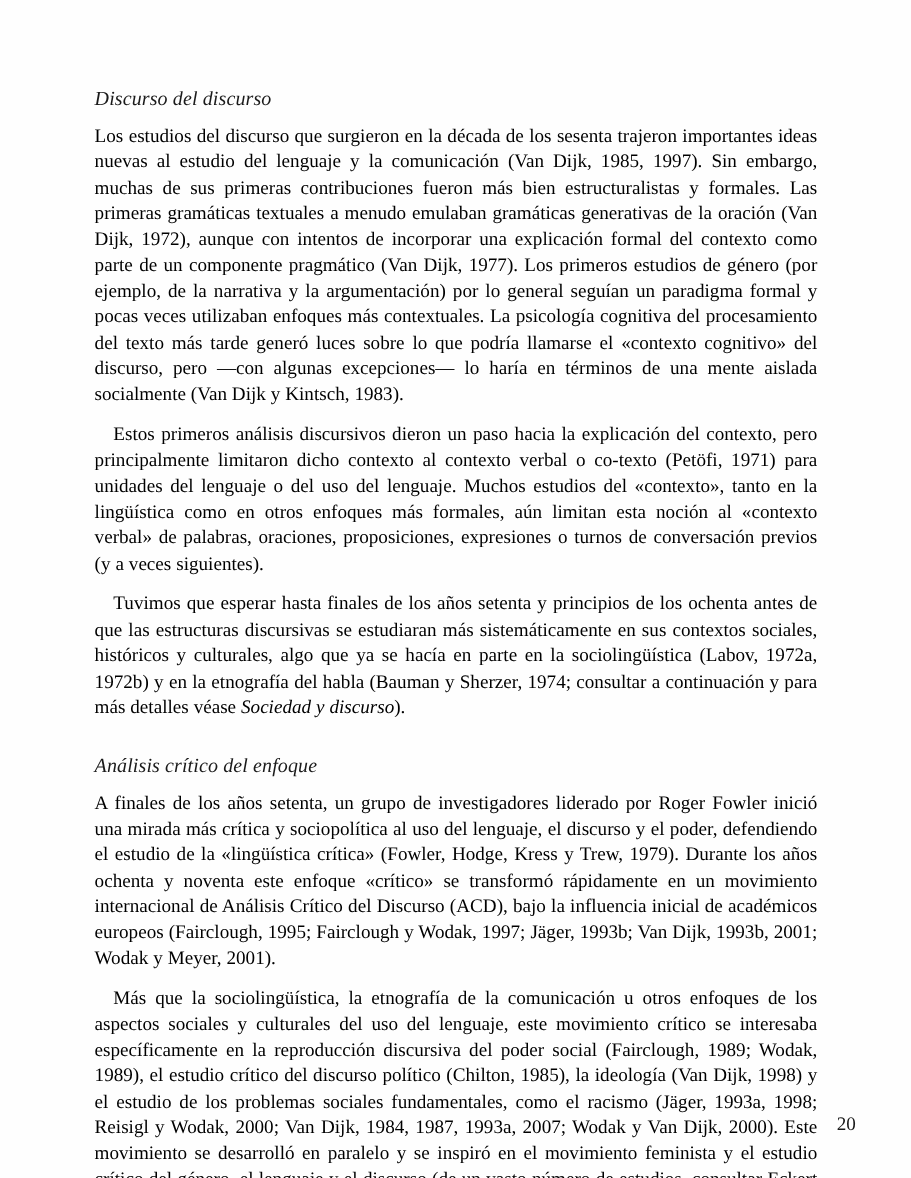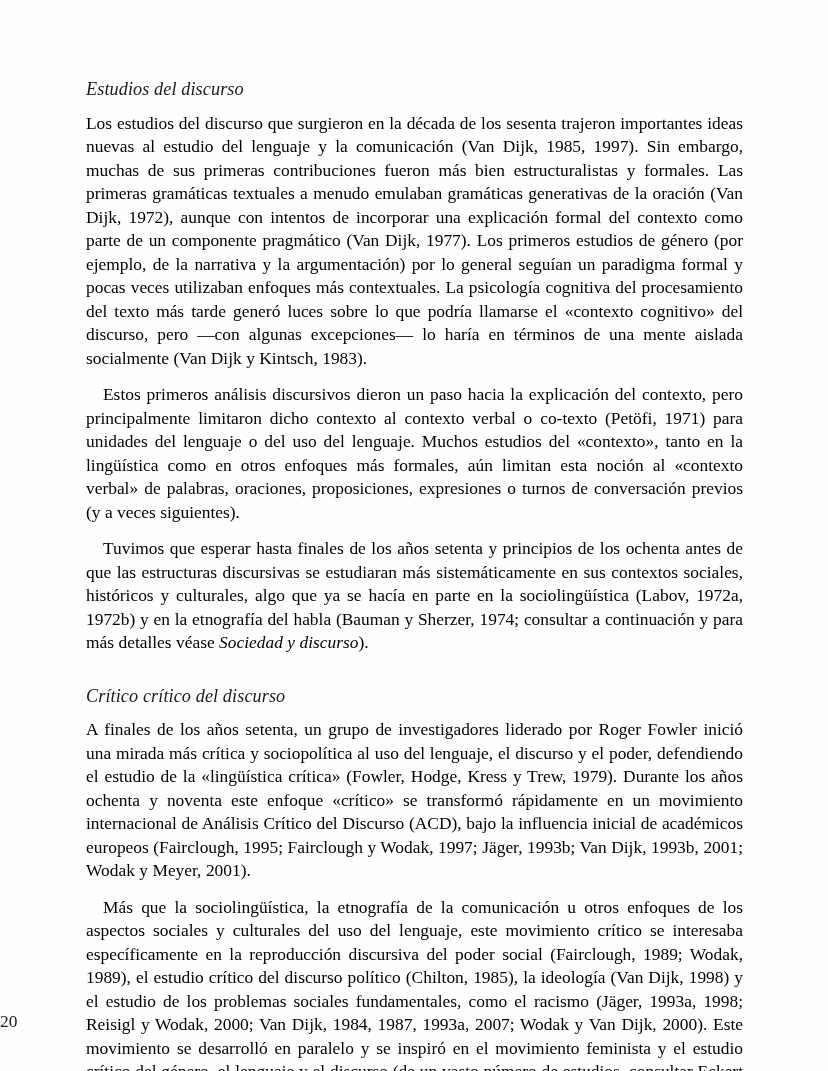--- a/index.html
+++ b/index.html
@@ -66,41 +66,41 @@
 
   .ital {
     font-style: italic;
   }
 
   .page-number {
     position: absolute;
     left: 0;
     top: 1010px;
     width: 778px;
-    text-align: left;
+    text-align: right;
     font-size: 17.4px;
     line-height: 22px;
     color: #1a1a1a;
   }
 </style>
 </head>
 <body>
 
 <div class="page">
   <div class="content">
 
-    <h2 class="section-heading">Estudios del discurso</h2>
+    <h2 class="section-heading">Discurso del discurso</h2>
 
     <p class="body-par">Los estudios del discurso que surgieron en la década de los sesenta trajeron importantes ideas nuevas al estudio del lenguaje y la comunicación (Van Dijk, 1985, 1997). Sin embargo, muchas de sus primeras contribuciones fueron más bien estructuralistas y formales. Las primeras gramáticas textuales a menudo emulaban gramáticas generativas de la oración (Van Dijk, 1972), aunque con intentos de incorporar una explicación formal del contexto como parte de un componente pragmático (Van Dijk, 1977). Los primeros estudios de género (por ejemplo, de la narrativa y la argumentación) por lo general seguían un paradigma formal y pocas veces utilizaban enfoques más contextuales. La psicología cognitiva del procesamiento del texto más tarde generó luces sobre lo que podría llamarse el «contexto cognitivo» del discurso, pero —con algunas excepciones— lo haría en términos de una mente aislada socialmente (Van Dijk y Kintsch, 1983).</p>
 
     <p class="body-par indented">Estos primeros análisis discursivos dieron un paso hacia la explicación del contexto, pero principalmente limitaron dicho contexto al contexto verbal o co-texto (Petöfi, 1971) para unidades del lenguaje o del uso del lenguaje. Muchos estudios del «contexto», tanto en la lingüística como en otros enfoques más formales, aún limitan esta noción al «contexto verbal» de palabras, oraciones, proposiciones, expresiones o turnos de conversación previos (y a veces siguientes).</p>
 
     <p class="body-par indented"><span>Tuvimos que esperar hasta finales de los años setenta y principios de los ochenta antes de que las estructuras discursivas se estudiaran más sistemáticamente en sus contextos sociales, históricos y culturales, algo que ya se hacía en parte en la sociolingüística (Labov, 1972a, 1972b) y en la etnografía del habla (Bauman y Sherzer, 1974; consultar a continuación y para más detalles véase </span><span class="ital">Sociedad y discurso</span><span>).</span></p>
 
-    <h2 class="section-heading second">Crítico crítico del discurso</h2>
+    <h2 class="section-heading second">Análisis crítico del enfoque</h2>
 
     <p class="body-par">A finales de los años setenta, un grupo de investigadores liderado por Roger Fowler inició una mirada más crítica y sociopolítica al uso del lenguaje, el discurso y el poder, defendiendo el estudio de la «lingüística crítica» (Fowler, Hodge, Kress y Trew, 1979). Durante los años ochenta y noventa este enfoque «crítico» se transformó rápidamente en un movimiento internacional de Análisis Crítico del Discurso (ACD), bajo la influencia inicial de académicos europeos (Fairclough, 1995; Fairclough y Wodak, 1997; Jäger, 1993b; Van Dijk, 1993b, 2001; Wodak y Meyer, 2001).</p>
 
     <p class="body-par indented">Más que la sociolingüística, la etnografía de la comunicación u otros enfoques de los aspectos sociales y culturales del uso del lenguaje, este movimiento crítico se interesaba específicamente en la reproducción discursiva del poder social (Fairclough, 1989; Wodak, 1989), el estudio crítico del discurso político (Chilton, 1985), la ideología (Van Dijk, 1998) y el estudio de los problemas sociales fundamentales, como el racismo (Jäger, 1993a, 1998; Reisigl y Wodak, 2000; Van Dijk, 1984, 1987, 1993a, 2007; Wodak y Van Dijk, 2000). Este movimiento se desarrolló en paralelo y se inspiró en el movimiento feminista y el estudio crítico del género, el lenguaje y el discurso (de un vasto número de estudios, consultar Eckert y McDonnell-Ginet, 2003; Holmes y Meyerhoff, 2003; Lazar,</p>
 
   </div>
 
   <div class="page-number">20</div>
 </div>
 

